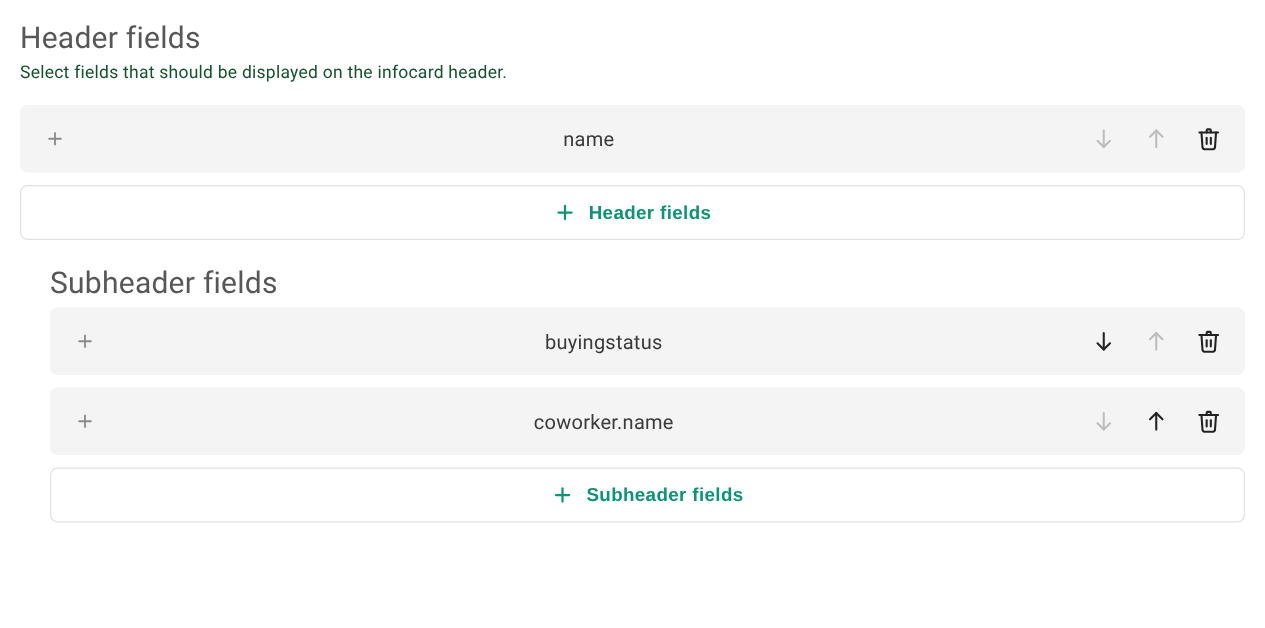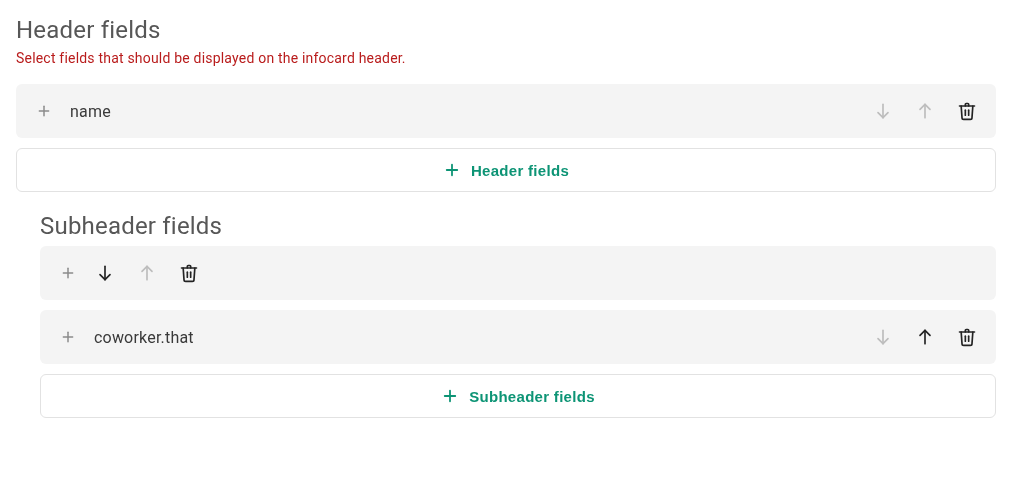--- a/index.html
+++ b/index.html
@@ -12,21 +12,21 @@
     }
     .section-title {
       font-size: 24px;
       font-weight: 400;
       color: #575757;
       margin-bottom: 6px;
       letter-spacing: 0.2px;
     }
     .section-desc {
       font-size: 14px;
-      color: #b91c1c;
+      color: #14532d;
       margin-bottom: 18px;
       letter-spacing: 0.2px;
     }
     .field-row {
       background: #f4f4f4;
       border-radius: 6px;
       padding: 0 18px;
       height: 54px;
       display: flex;
       align-items: center;
@@ -41,20 +41,21 @@
       margin-right: 16px;
       color: #8a8a8a;
       cursor: grab;
     }
     .drag-handle svg { width: 16px; height: 16px; }
     .field-label {
       flex: 1;
       font-size: 16px;
       color: #3a3a3a;
       letter-spacing: 0.2px;
+      text-align: center;
     }
     .row-actions {
       display: flex;
       align-items: center;
       gap: 20px;
     }
     .icon-btn {
       display: inline-flex;
       align-items: center;
       justify-content: center;
@@ -142,20 +143,21 @@
 <div class="section">
   <h2 class="section-title">Subheader fields</h2>
 
   <div class="field-row">
     <span class="drag-handle">
       <svg viewBox="0 0 24 24" fill="none" stroke="currentColor" stroke-width="2.2" stroke-linecap="round">
           <line x1="12" y1="5" x2="12" y2="19"></line>
           <line x1="5" y1="12" x2="19" y2="12"></line>
         </svg>
     </span>
+    <span class="field-label">buyingstatus</span>
     <div class="row-actions">
       <button class="icon-btn icon-active">
         <svg viewBox="0 0 24 24" fill="none" stroke="currentColor" stroke-width="2" stroke-linecap="round" stroke-linejoin="round">
             <line x1="12" y1="4" x2="12" y2="20"></line>
             <polyline points="6 14 12 20 18 14"></polyline>
           </svg>
       </button>
       <button class="icon-btn icon-muted">
         <svg viewBox="0 0 24 24" fill="none" stroke="currentColor" stroke-width="2" stroke-linecap="round" stroke-linejoin="round">
             <line x1="12" y1="20" x2="12" y2="4"></line>
@@ -174,21 +176,21 @@
     </div>
   </div>
 
   <div class="field-row">
     <span class="drag-handle">
       <svg viewBox="0 0 24 24" fill="none" stroke="currentColor" stroke-width="2.2" stroke-linecap="round">
           <line x1="12" y1="5" x2="12" y2="19"></line>
           <line x1="5" y1="12" x2="19" y2="12"></line>
         </svg>
     </span>
-    <span class="field-label">coworker.that</span>
+    <span class="field-label">coworker.name</span>
     <div class="row-actions">
       <button class="icon-btn icon-muted">
         <svg viewBox="0 0 24 24" fill="none" stroke="currentColor" stroke-width="2" stroke-linecap="round" stroke-linejoin="round">
             <line x1="12" y1="4" x2="12" y2="20"></line>
             <polyline points="6 14 12 20 18 14"></polyline>
           </svg>
       </button>
       <button class="icon-btn icon-active">
         <svg viewBox="0 0 24 24" fill="none" stroke="currentColor" stroke-width="2" stroke-linecap="round" stroke-linejoin="round">
             <line x1="12" y1="20" x2="12" y2="4"></line>

